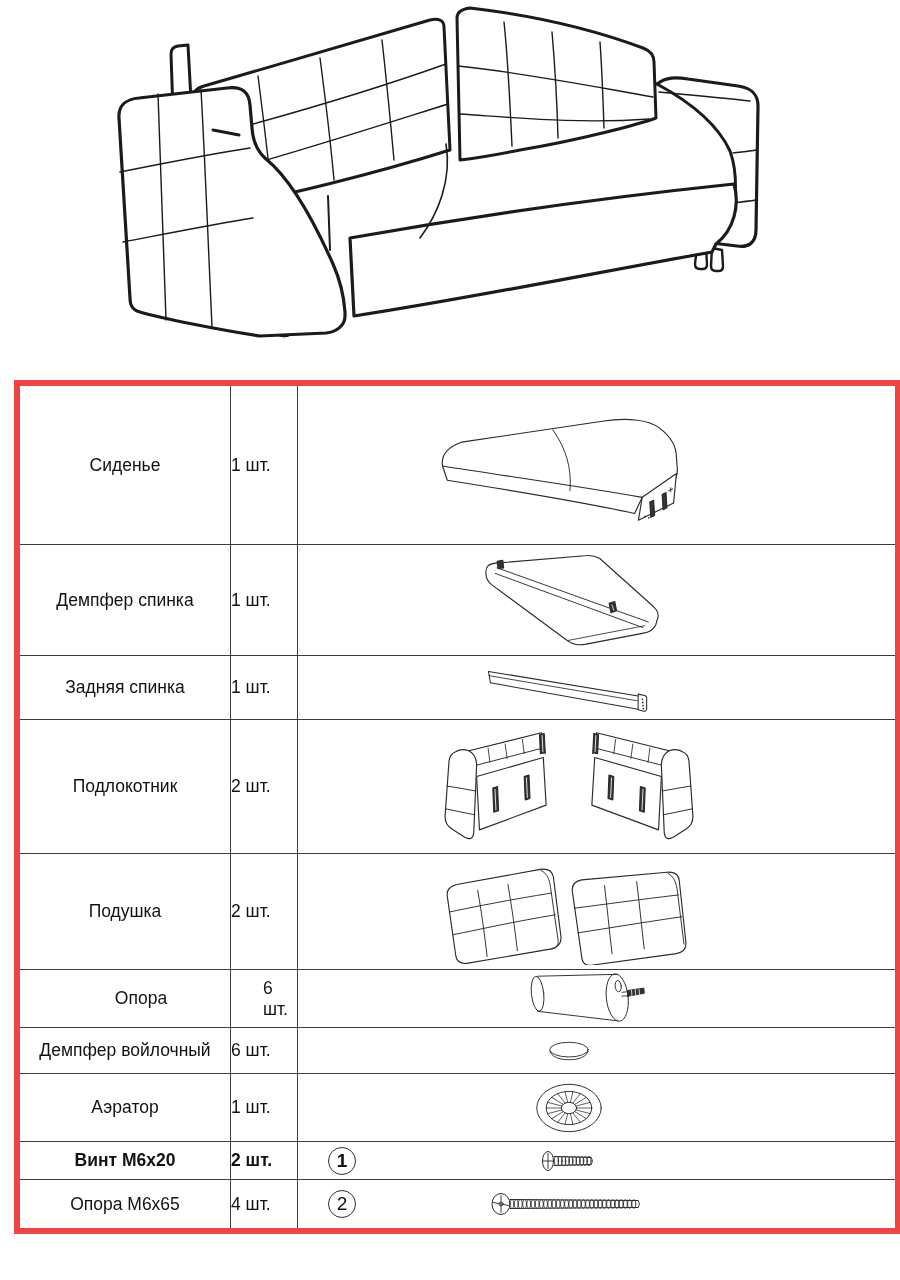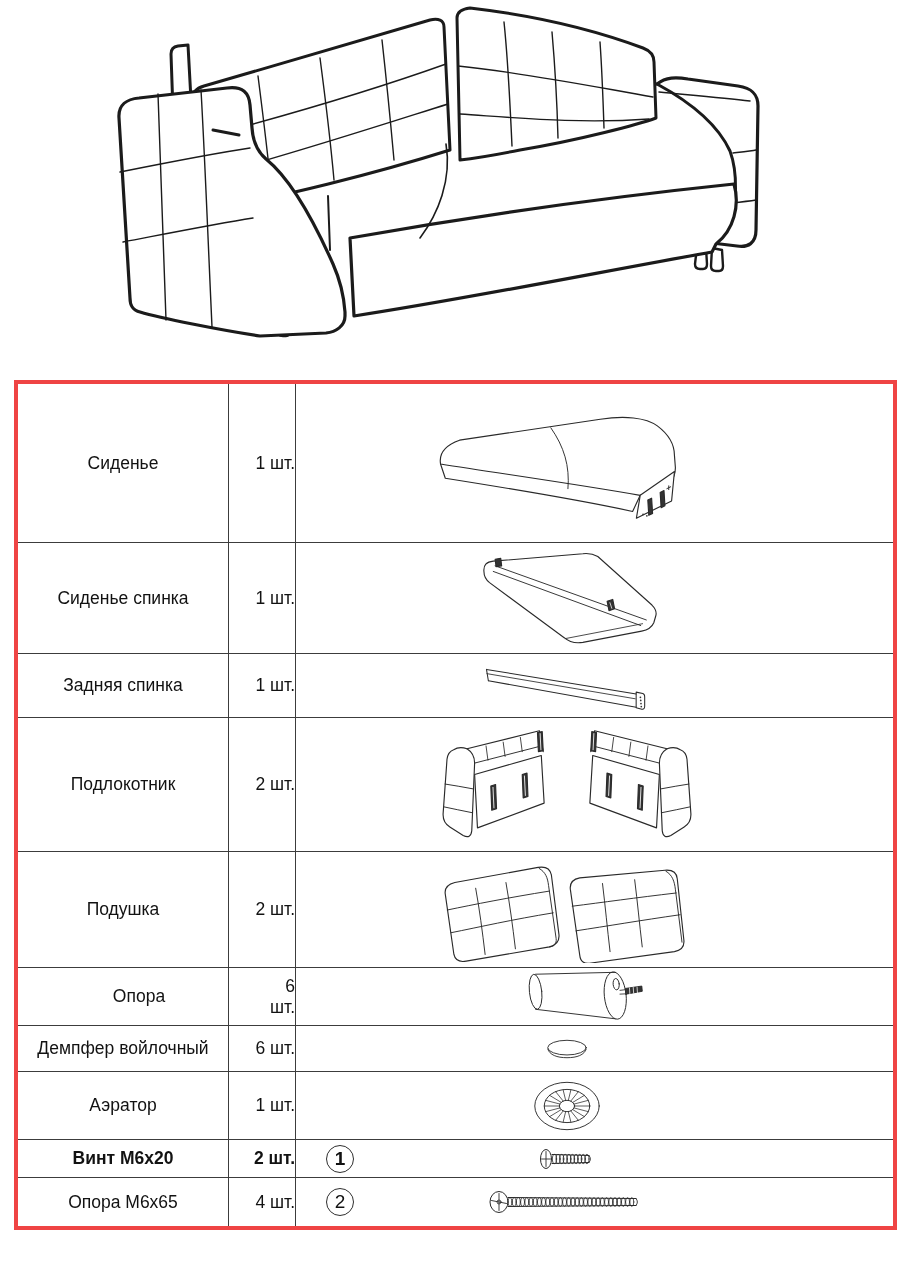--- a/index.html
+++ b/index.html
@@ -2,23 +2,23 @@
 <html><head>
 <meta charset="utf-8">
 <style>
   html,body{margin:0;padding:0;background:#ffffff;}
   body{width:900px;height:1280px;position:relative;overflow:hidden;
        font-family:"Liberation Sans",sans-serif;color:#111;}
   .hero{position:absolute;left:100px;top:0;width:680px;height:350px;}
   .parts{position:absolute;left:14px;top:380px;width:873px;
          border-collapse:collapse;table-layout:fixed;}
   .parts td{border:1.5px solid #3c3c3c;vertical-align:middle;padding:0;}
-  .parts{border:4px solid #ef4444;}
+  .parts{border:6px solid #ef4444;}
   td.name{width:210px;text-align:center;font-size:17.5px;color:#121212;}
-  td.qty{width:66px;text-align:right;font-size:17.5px;color:#121212;}
+  td.qty{width:66px;text-align:left;font-size:17.5px;color:#121212;}
   td.ill{width:597px;text-align:center;position:relative;}
   td.ill svg{vertical-align:middle;transform:translateX(-28px);}
   tr.r0 td{height:158px;} tr.r1 td{height:110px;} tr.r2 td{height:63px;}
   tr.r3 td{height:133px;} tr.r4 td{height:115px;margin-left:19px;} tr.r5 td{height:57px;padding-left:32px;}
   tr.r6 td{height:45px;} tr.r7 td{height:67px;} tr.r8 td{height:53px;}
   tr.r9 td{height:37px;font-weight:bold;} tr.r10 td{height:48px;}
   .marker{position:absolute;left:30px;top:50%;transform:translateY(-50%);
           width:26px;height:26px;border:1.3px solid #2f2f2f;border-radius:50%;
           display:flex;align-items:center;justify-content:center;
           font-size:19px;color:#111;background:#fff;}
@@ -90,21 +90,21 @@
             <path d="M 230,100 L 234,98 L 235,114 L 231,116 Z" fill="#333"></path>
             <path d="M 243,92 L 247,90 L 248,106 L 244,108 Z" fill="#333"></path>
             <path d="M 250,88 L 254,86 M 252,85 L 252,89" stroke-width="1"></path>
             <circle cx="225" cy="115" r="0.9" fill="#333" stroke="none"></circle>
             <circle cx="229" cy="116.5" r="0.9" fill="#333" stroke="none"></circle>
           </g>
         </svg>
       </td>
     </tr>
     <tr class="r1">
-      <td class="name">Сиденье спинка</td>
+      <td class="name">Демпфер спинка</td>
       <td class="qty">1 шт.</td>
       <td class="ill">
         <svg width="196" height="103" viewBox="0 0 210 110">
           <g stroke="#2a2a2a" fill="none" stroke-width="1.2" stroke-linecap="round" stroke-linejoin="round">
             <path d="M 16,26 Q 15,16 26,15 L 122,7 Q 131,6 138,10 L 196,62 Q 202,68 200,74 L 198,81 Q 195,88 185,90 L 122,102 Q 110,104 102,97 L 22,38 Q 16,33 16,26 Z"></path>
             <path d="M 28,20 L 190,78" stroke-width="1"></path>
             <path d="M 26,26 L 184,84" stroke-width="1"></path>
             <path d="M 103,98 L 186,82" stroke-width="0.9"></path>
             <path d="M 28,13 L 34,12 L 35,20 L 29,21 Z" fill="#333"></path>
             <path d="M 148,58 L 154,56 L 156,66 L 150,68 Z" fill="#333"></path>

